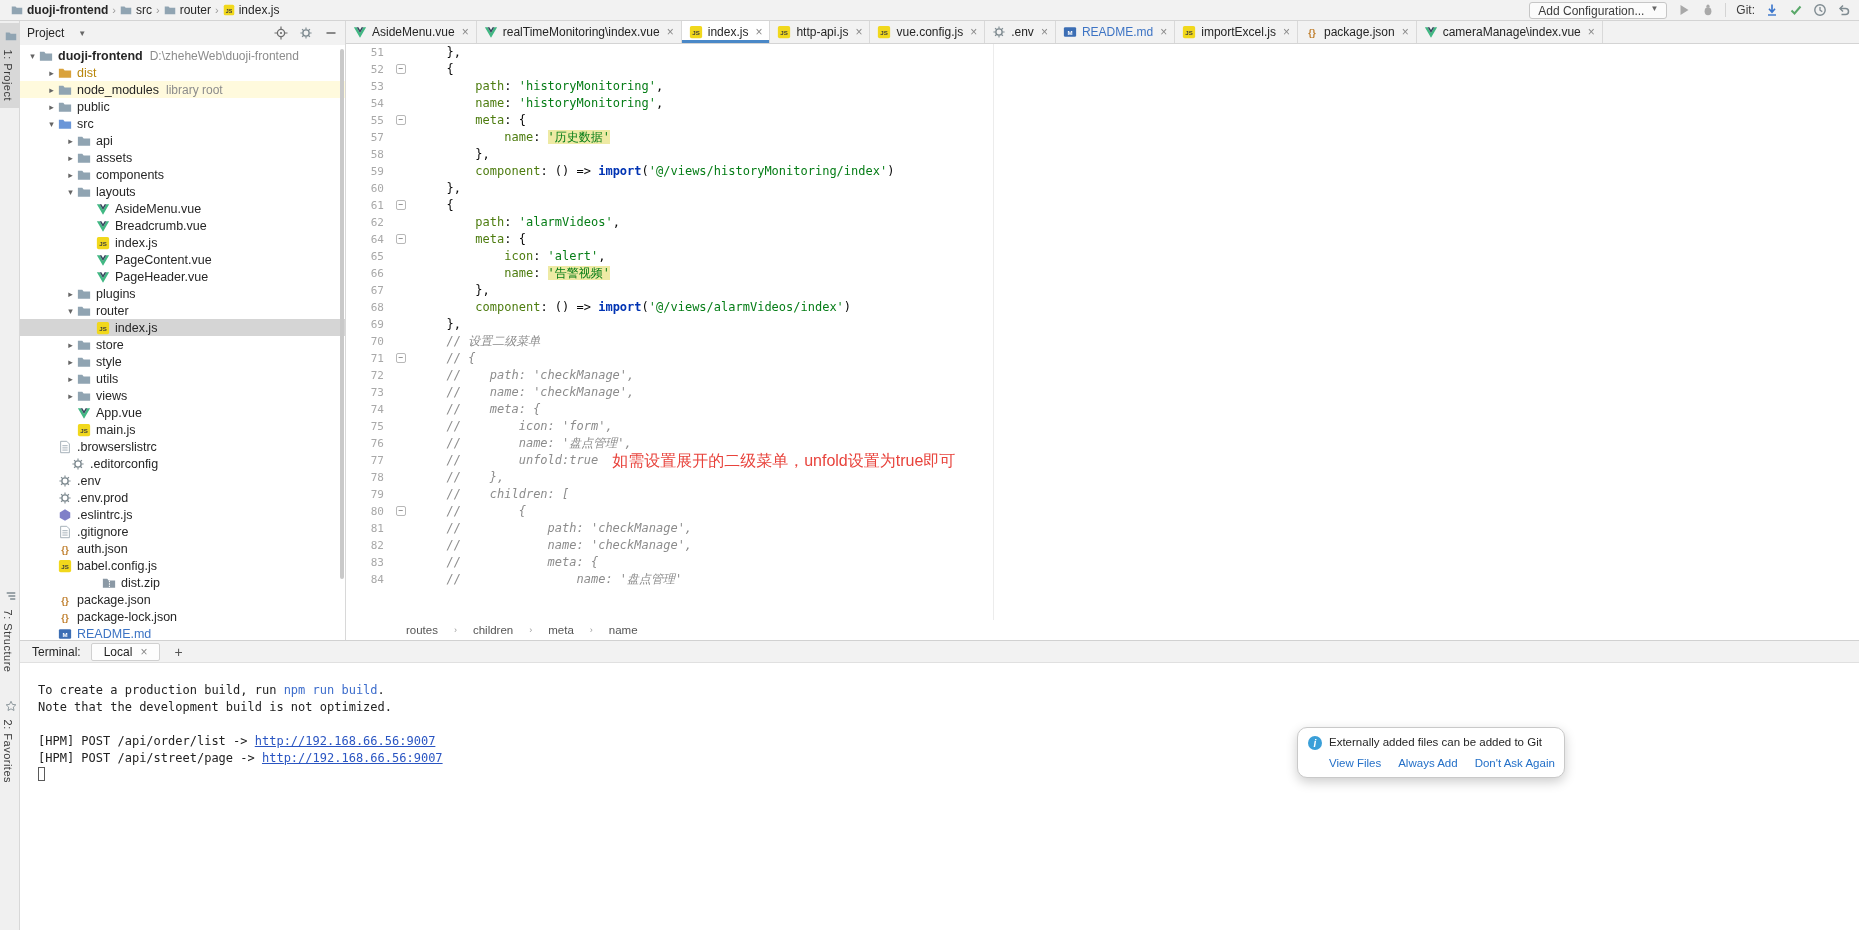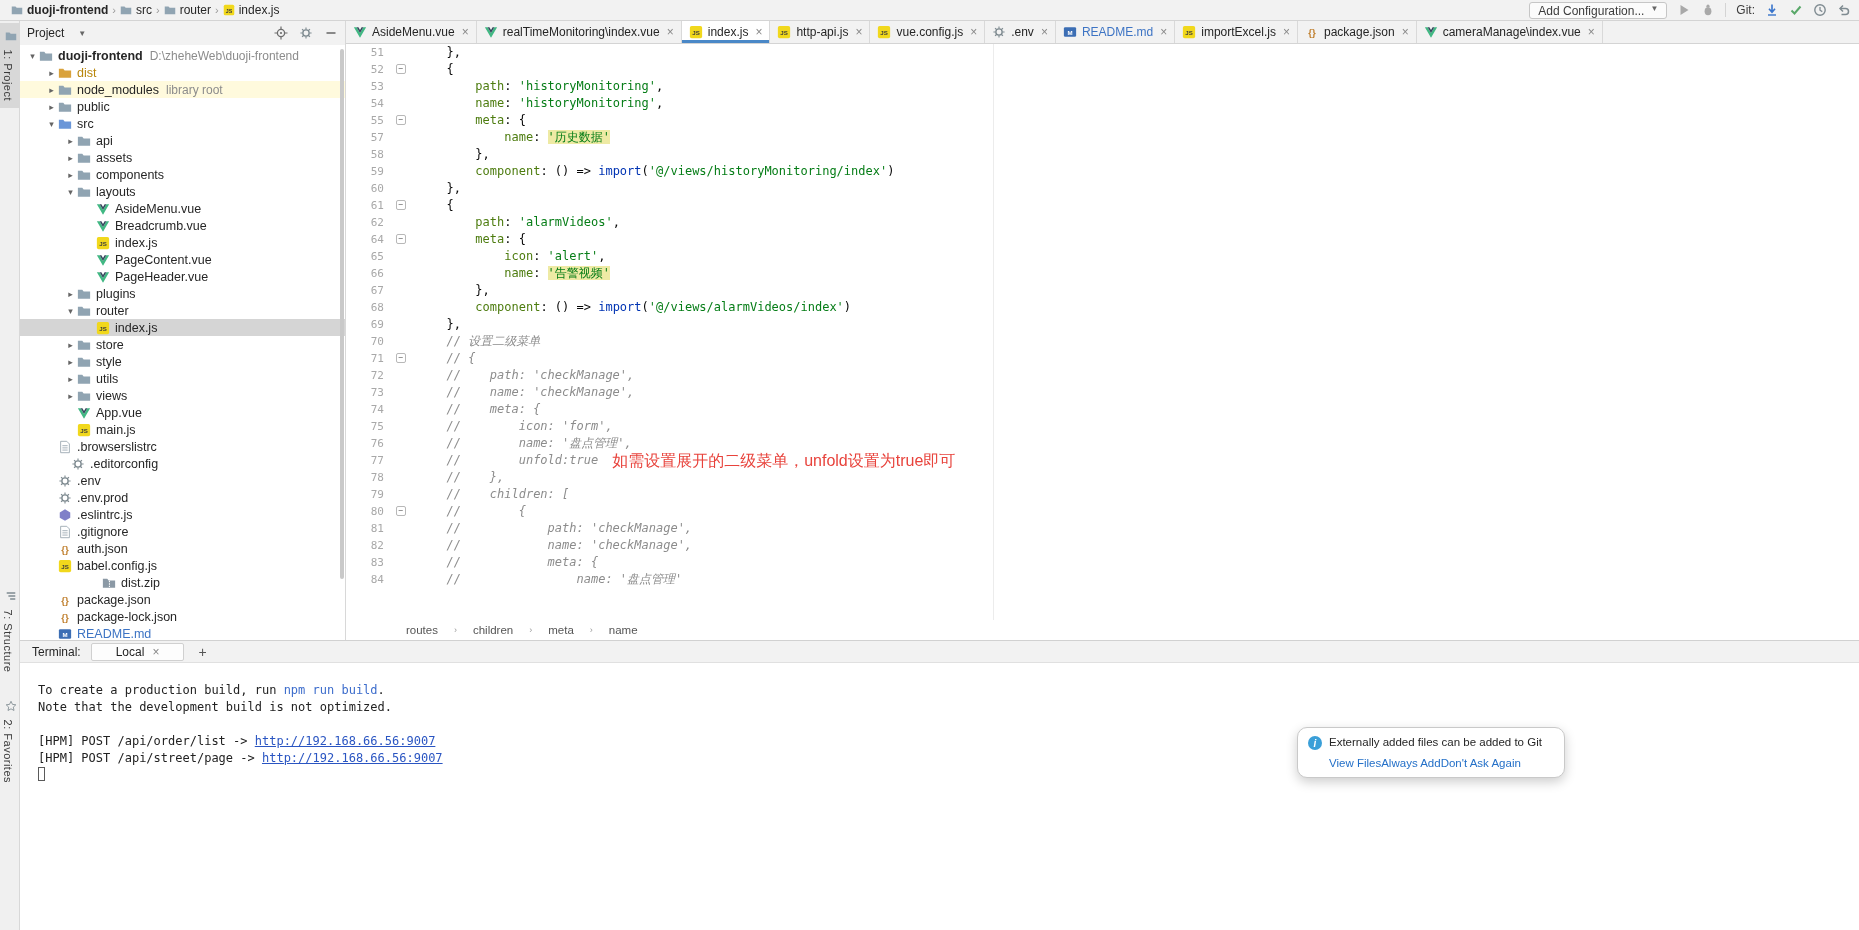--- a/index.html
+++ b/index.html
@@ -56,45 +56,45 @@
 .marginguide{position:absolute;left:647px;top:0;bottom:0;width:1px;background:#ececec}
 .line{display:flex;height:17px;position:relative}
 .g{width:86px;flex:none;display:flex;color:#a8a8a8}
 .ln{width:38px;text-align:right;font-size:11px;line-height:17px}
 .foldc{width:48px;position:relative;flex:none}
 .foldbox{position:absolute;left:12px;top:3px;width:10px;height:10px;border:1px solid #b8b8b8;border-radius:2px;background:#fff;color:#666;font-size:8px;line-height:8px;text-align:center}
 .ct{white-space:pre}
 .tk-p{color:#080808}
 .tk-k{color:#4d7c0f}
 .tk-s{color:#067d17}
-.tk-kw{color:#0033b3;font-weight:normal}
+.tk-kw{color:#0033b3;font-weight:bold}
 .tk-c{color:#8c8c8c;font-style:italic}
 .tk-sh{color:#067d17;background:#eeeaa4}
 .ann{color:#e8433c;font-size:16px;font-family:"Liberation Sans","DejaVu Sans",sans-serif;margin-left:14px;display:inline-block;line-height:17px;vertical-align:top;white-space:nowrap}
 .crumbbar{height:20px;display:flex;align-items:center;padding-left:60px;gap:16px;color:#555;background:#fff;flex:none;font-size:11.5px}
 .crumbbar .sep{color:#999;font-size:9px}
 
 
 .terminal{flex:1;display:flex;flex-direction:column;border-top:1px solid #d1d1d1;background:#fff;min-height:0}
 .term-header{height:22px;background:#f2f2f2;border-bottom:1px solid #e0e0e0;display:flex;align-items:center;padding:0 12px;gap:10px;flex:none}
 .term-label{color:#262626}
-.term-tab{display:inline-flex;align-items:center;gap:6px;background:#fdfdfd;border:1px solid #d0d0d0;border-radius:2px;padding:1px 24px;height:18px}
+.term-tab{display:inline-flex;align-items:center;gap:6px;background:#fdfdfd;border:1px solid #d0d0d0;border-radius:2px;padding:1px 12px;height:18px}
 .term-plus{color:#555;font-size:14px;padding:0 4px}
 .term-body{flex:1;padding:19px 0 0 18px;font-family:"DejaVu Sans Mono","Liberation Mono",monospace;font-size:12px;line-height:17px;color:#222;overflow:hidden}
 .tl{height:17px;white-space:pre}
 .t-t{color:#222}
 .t-cmd{color:#3d6dcc}
 .t-url{color:#2a55c2;text-decoration:underline;cursor:pointer}
 .cursor{display:inline-block;width:7px;height:14px;border:1px solid #5a5a5a;vertical-align:-2px}
 
 
 .notification{position:absolute;right:294px;bottom:152px;width:268px;background:#fff;border:1px solid #c9c9c9;border-radius:10px;box-shadow:0 4px 12px rgba(0,0,0,.2);padding:8px 10px 8px;z-index:5}
 .notif-row1{display:flex;align-items:flex-start;gap:7px;font-size:11.5px;color:#262626}
 .notif-i{width:14px;height:14px;border-radius:50%;background:#3a9fd8;color:#fff;font-size:10px;font-weight:bold;display:flex;align-items:center;justify-content:center;flex:none;font-style:italic}
-.notif-links{display:flex;margin:7px 0 0 21px;font-size:11.5px}
+.notif-links{display:flex;gap:17px;margin:7px 0 0 21px;font-size:11.5px}
 .notif-links span{color:#2470c8;cursor:pointer;white-space:nowrap}
 </style>
 </head>
 <body>
 
 <div class="app">
 
   <div class="topbar">
     <span style="display:inline-flex;align-items:center">
         <span class="crumb crumb-root">

